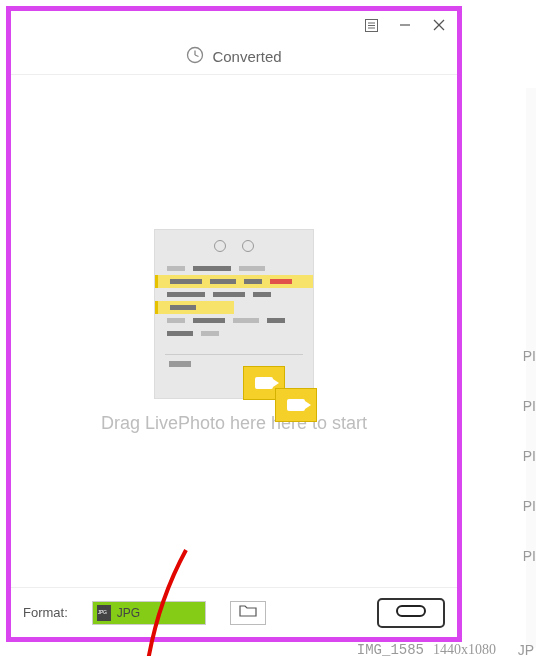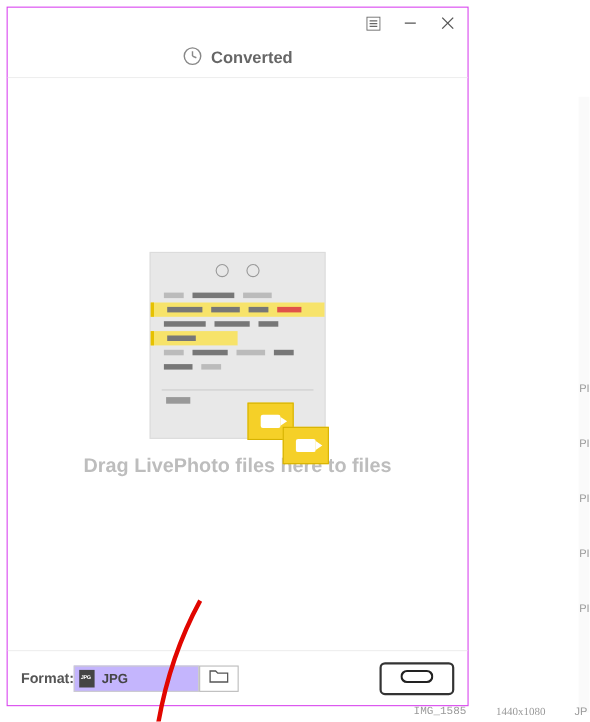--- a/index.html
+++ b/index.html
@@ -9,26 +9,25 @@
     color: #444;
     background: #fff;
     width: 536px;
     height: 656px;
     position: relative;
     overflow: hidden;
   }
   .window {
     position: absolute;
     top: 6px; left: 6px;
-    width: 420px; height: 636px;
-    border: 1px solid #d946ef;
+    width: 456px; height: 636px;
+    border: 5px solid #d946ef;
     background: #fff;
     display: flex;
     flex-direction: column;
-    font-weight: bold;
   }
   .titlebar {
     height: 28px;
     display: flex;
     justify-content: flex-end;
     align-items: center;
     gap: 10px;
     padding-right: 6px;
   }
   .titlebar .win-btn {
@@ -129,28 +128,28 @@
     width: 110px; height: 150px;
     pointer-events: none;
   }
 
   .footer {
     height: 50px;
     border-top: 1px solid #eee;
     display: flex;
     align-items: center;
     padding: 0 12px;
-    gap: 0;
+    gap: 24px;
   }
   .label { color: #555; font-size: 13px; }
   .format-select {
     display: flex; align-items: center;
     border: 1px solid #ccc;
     height: 24px; width: 114px;
-    background: #c4b5fd;
+    background: #84cc16;
     padding: 0 4px;
     gap: 6px;
   }
   .format-icon {
     width: 14px; height: 16px; background: #444; display: inline-block; position: relative;
   }
   .format-icon::after {
     content: attr(data-text);
     position: absolute; left: 1px; top: 4px;
     font-size: 5px; color: #fff; letter-spacing: -0.3px;
@@ -172,21 +171,21 @@
   
   .bg-panel {
     position: absolute;
     right: 0; top: 88px;
     width: 10px; height: 560px;
     background: #fafafa;
   }
   .bg-chip {
     position: absolute;
     right: 0;
-    font-size: 10px; color: #999;
+    font-size: 14px; color: #999;
     white-space: nowrap;
   }
 </style>
 </head>
 <body>
 
 <div class="bg-panel"></div>
 <span class="bg-chip" style="top:642px; right:112px;font-family:Liberation Mono, monospace;">IMG_1585</span>
 <span class="bg-chip" style="top:642px; right:40px;font-family:Liberation Serif, serif;">1440x1080</span>
 <span class="bg-chip" style="top:642px; right:2px;">JP</span>
@@ -277,21 +276,21 @@
               <span class="cam"></span>
             </div>
           <div class="camcard two">
               <span class="cam"></span>
             </div>
           <svg class="cursor-ptr" width="16" height="20" viewBox="0 0 16 20">
               <path d="M1 1 L1 15 L5 11 L8 18 L11 17 L8 10 L13 10 Z" fill="#333" stroke="#fff" stroke-width="0.6"></path>
             </svg>
         </div>
       </div>
-      <div class="drop-text">Drag LivePhoto files here to files</div>
+      <div class="drop-text">Drag LivePhoto here here to start</div>
     </div>
 
     <svg class="anno-arrow" viewBox="0 0 110 150">
       <defs>
         <marker id="ah" markerWidth="10" markerHeight="10" refX="2" refY="3" orient="auto">
           <path d="M0,0 L0,6 L7,3 Z" fill="#e10600"></path>
         </marker>
       </defs>
       <path d="M70 5 Q 40 60 30 128" stroke="#e10600" stroke-width="4" fill="none" marker-end="url(#ah)"></path>
     </svg>

